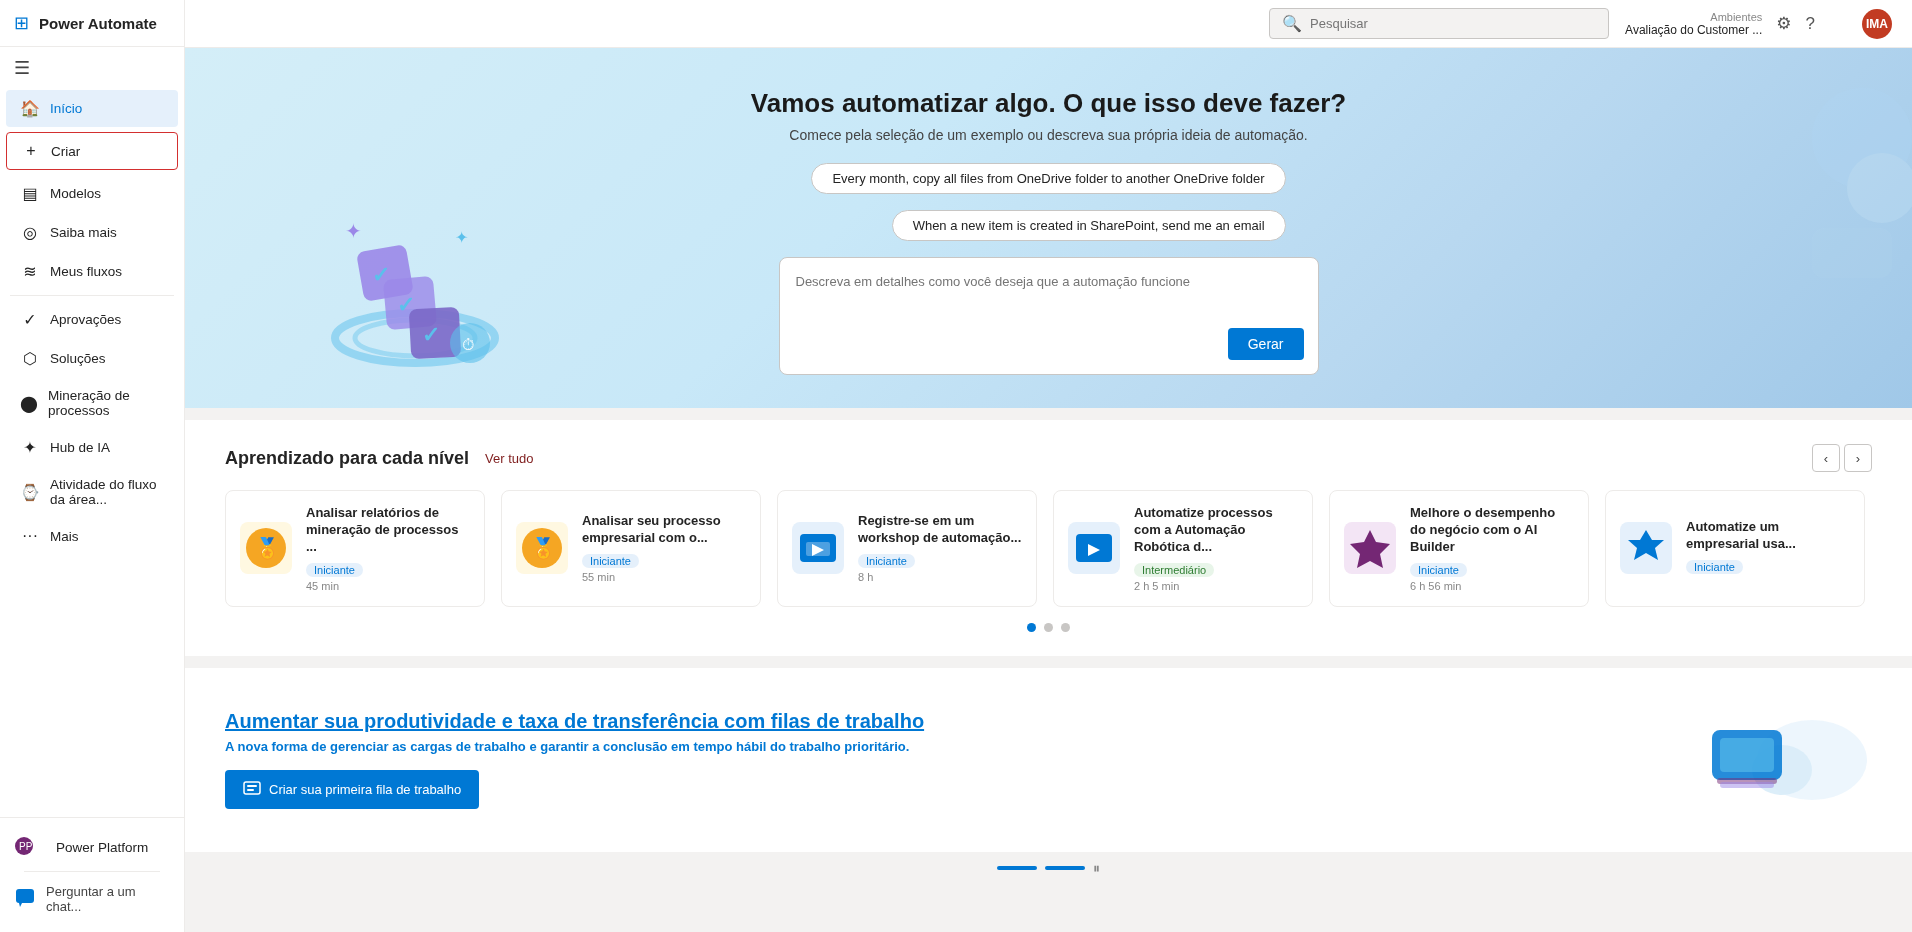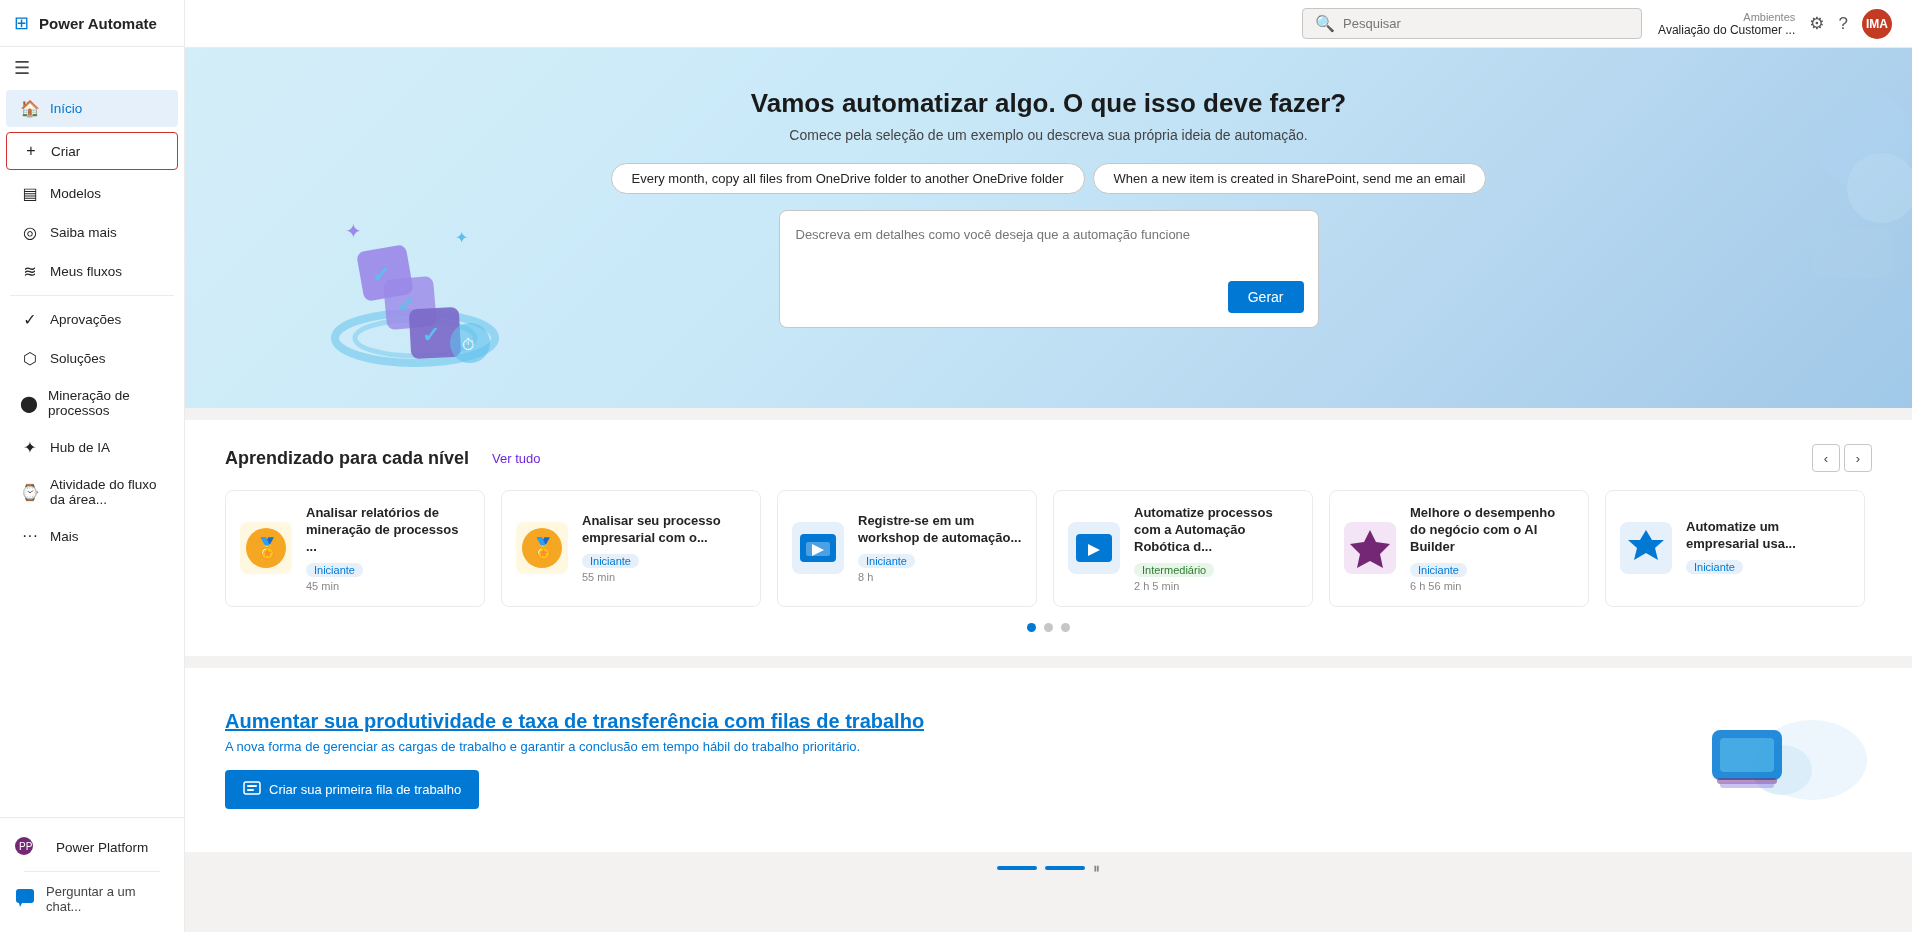--- a/index.html
+++ b/index.html
@@ -146,20 +146,21 @@
       height: 30px;
       background: #c23b22;
       border-radius: 50%;
       display: flex;
       align-items: center;
       justify-content: center;
       color: #fff;
       font-size: 12px;
       font-weight: 600;
       cursor: pointer;
+      margin-left: 33px;
     }
 
     
     .hero {
       background: linear-gradient(135deg, #d4eef8 0%, #c8e8f8 40%, #b8d8f0 70%, #a0c8e8 100%);
       padding: 40px 60px 30px;
       text-align: center;
       position: relative;
       min-height: 360px;
       display: flex;
@@ -172,22 +173,22 @@
       color: #1a1a1a;
       margin-bottom: 8px;
     }
     .hero p {
       font-size: 14px;
       color: #444;
       margin-bottom: 20px;
     }
     .suggestion-btns {
       display: flex;
-      flex-direction: row;
-      gap: 8px;
+      flex-direction: column;
+      gap: 16px;
       align-items: flex-end;
       margin-bottom: 16px;
     }
     .suggestion-btn {
       background: #fff;
       border: 1px solid #c8c6c4;
       border-radius: 16px;
       padding: 7px 20px;
       font-size: 13px;
       color: #242424;
@@ -253,24 +254,23 @@
       gap: 16px;
       margin-bottom: 18px;
     }
     .section-title {
       font-size: 18px;
       font-weight: 600;
       color: #242424;
     }
     .ver-tudo {
       font-size: 13px;
-      color: #6d28d9;
+      color: #7f1d1d;
       cursor: pointer;
       text-decoration: none;
-      margin-left: 7px;
     }
     .cards-row {
       display: flex;
       gap: 16px;
       align-items: stretch;
     }
     .card {
       background: #fff;
       border: 1px solid #edebe9;
       border-radius: 8px;
@@ -357,20 +357,21 @@
       font-size: 20px;
       font-weight: 700;
       color: #0078d4;
       margin-bottom: 6px;
       text-decoration: underline;
     }
     .queue-text p {
       font-size: 13px;
       color: #0078d4;
       margin-bottom: 16px;
+      font-weight: bold;
     }
     .queue-btn {
       background: #0078d4;
       color: #fff;
       border: none;
       border-radius: 4px;
       padding: 9px 18px;
       font-size: 13px;
       cursor: pointer;
       display: flex;

